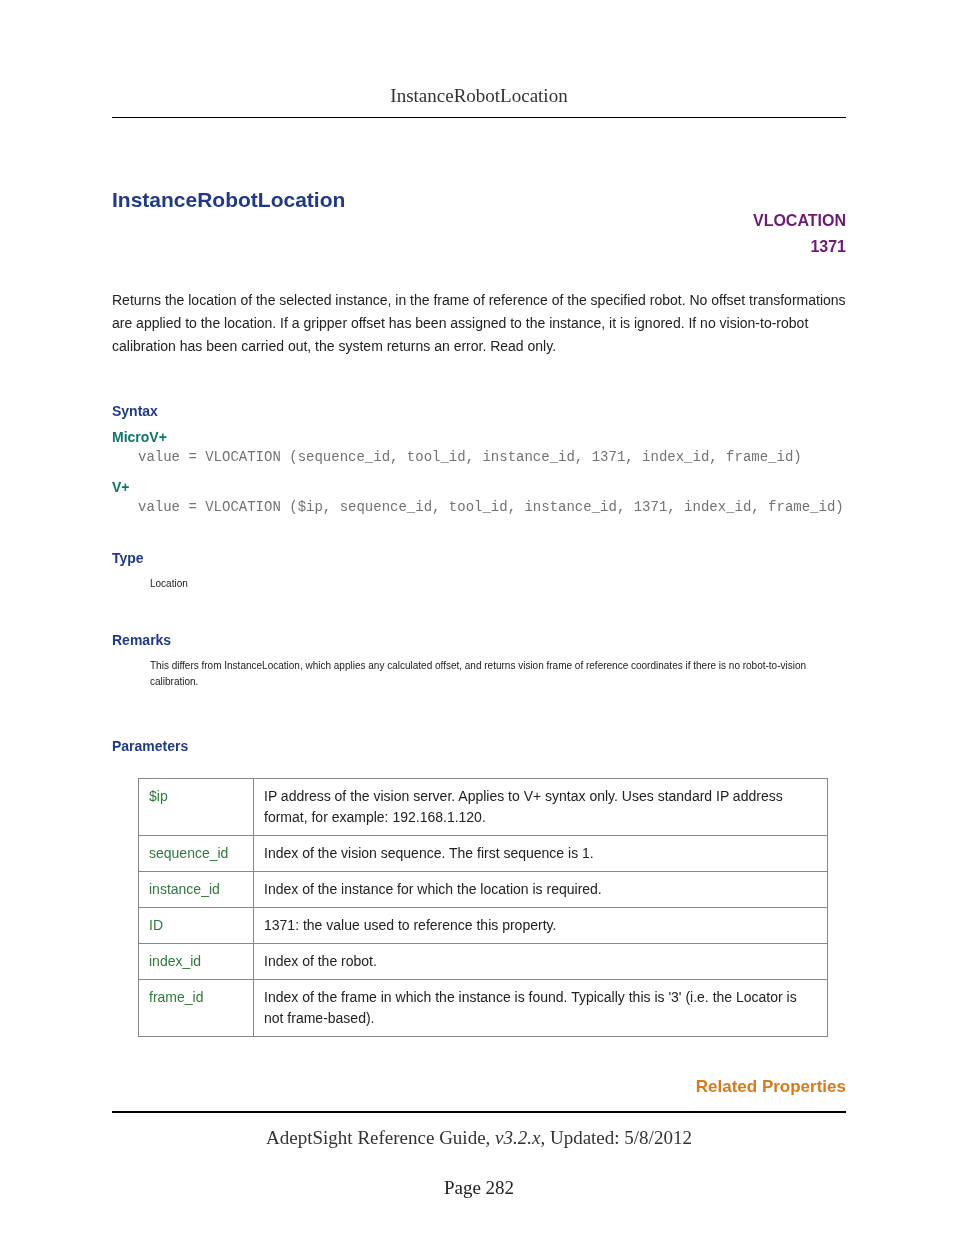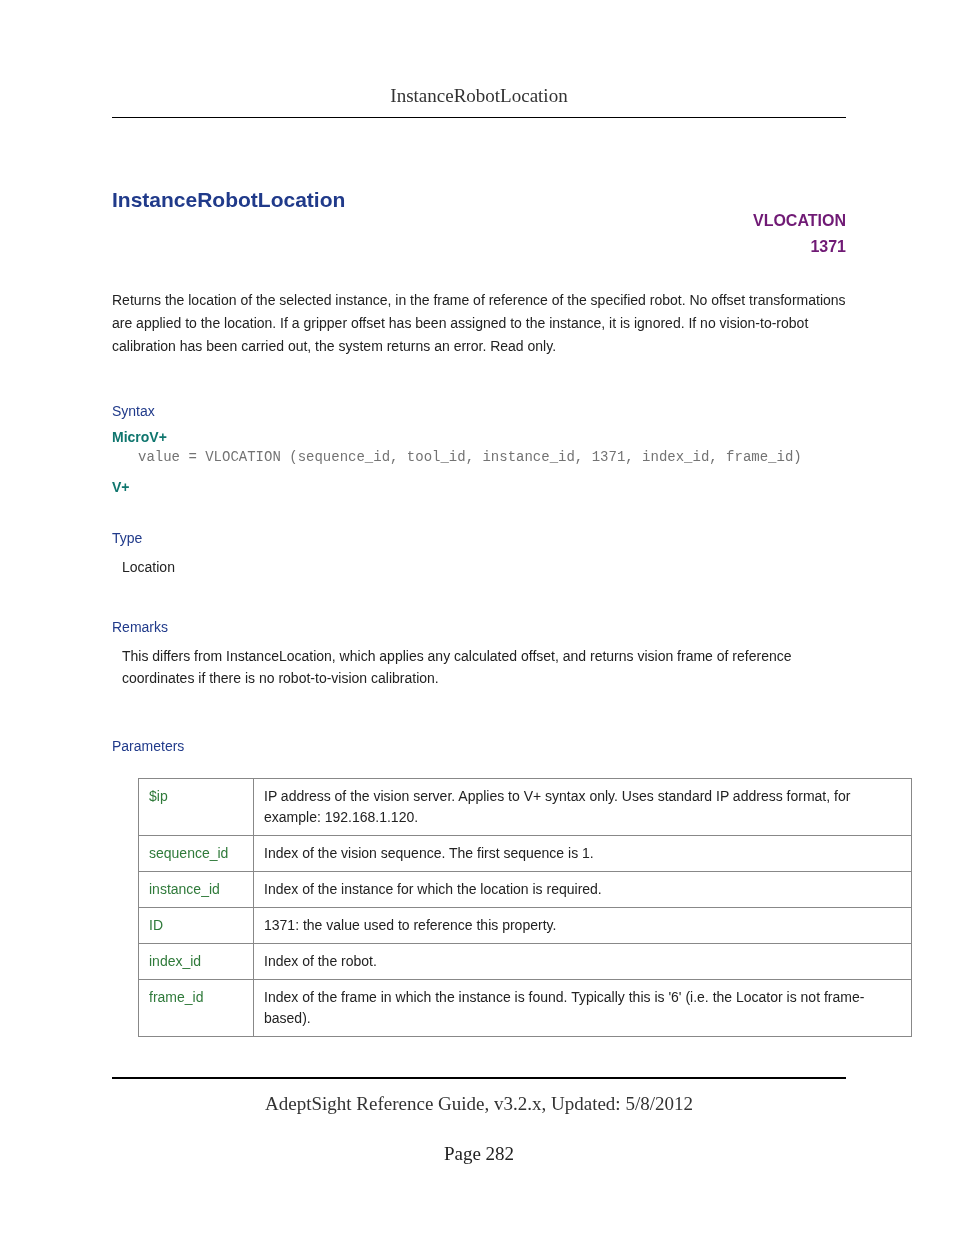--- a/index.html
+++ b/index.html
@@ -47,52 +47,52 @@
     line-height: 1.6;
     padding-top: 20px;
   }
   .intro {
     font-size: 14px;
     line-height: 1.65;
     margin-bottom: 45px;
   }
   .section-h {
     color: #203a8a;
-    font-weight: normal;
+    font-weight: bold;
     font-size: 14px;
     margin: 0 0 10px 0;
   }
   .sub-h {
     color: #0f766e;
     font-weight: bold;
     font-size: 14px;
     margin: 0 0 4px 0;
   }
   .codeblock {
     font-family: "Courier New", Courier, monospace;
     font-size: 14px;
     color: #737373;
     margin: 0 0 14px 26px;
     white-space: pre;
   }
   .indent-block {
-    margin-left: 10px;
-    font-size: 14px;
+    margin-left: 38px;
+    font-size: 10px;
     line-height: 1.6;
     margin-bottom: 40px;
   }
   .syntax-block { margin-bottom: 35px; }
   .type-block { margin-bottom: 40px; }
   .remarks-block { margin-bottom: 48px; }
   .params-block { margin-bottom: 40px; }
 
   table.params {
     border-collapse: collapse;
     margin-left: 26px;
-    width: 774px;
+    width: 690px;
     font-size: 14px;
   }
   table.params td {
     border: 1px solid #888;
     padding: 7px 10px 7px 10px;
     vertical-align: top;
     line-height: 1.5;
   }
   table.params td.name {
     color: #2f7a3a;
@@ -112,21 +112,21 @@
     border-top: 2.5px solid #000;
     margin: 0;
   }
   .footer {
     text-align: center;
     font-family: "Times New Roman", Times, serif;
     font-size: 19px;
     color: #333;
     margin-top: 14px;
   }
-  .footer .ital { }
+  .footer .ital { font-style: italic; }
   .pagenum {
     text-align: center;
     font-family: "Times New Roman", Times, serif;
     font-size: 19px;
     margin-top: 28px;
   }
 </style>
 </head>
 <body>
 
@@ -143,20 +143,21 @@
     </div>
   </div>
 
   <div class="intro">Returns the location of the selected instance, in the frame of reference of the specified robot. No offset transformations are applied to the location. If a gripper offset has been assigned to the instance, it is ignored. If no vision-to-robot calibration has been carried out, the system returns an error. Read only.</div>
 
   <div class="syntax-block">
     <div class="section-h">Syntax</div>
     <div class="sub-h">MicroV+</div>
     <div class="codeblock">value = VLOCATION (sequence_id, tool_id, instance_id, 1371, index_id, frame_id)</div>
     <div class="sub-h">V+</div>
+    <div class="codeblock">value = VLOCATION ($ip, sequence_id, tool_id, instance_id, 1371, index_id, frame_id)</div>
   </div>
 
   <div class="type-block">
     <div class="section-h">Type</div>
     <div class="indent-block" style="margin-bottom:0">Location</div>
   </div>
 
   <div class="remarks-block">
     <div class="section-h">Remarks</div>
     <div class="indent-block" style="margin-bottom:0">This differs from InstanceLocation, which applies any calculated offset, and returns vision frame of reference coordinates if there is no robot-to-vision calibration.</div>
@@ -181,26 +182,27 @@
         <tr>
           <td class="name">ID</td>
           <td>1371: the value used to reference this property.</td>
         </tr>
         <tr>
           <td class="name">index_id</td>
           <td>Index of the robot.</td>
         </tr>
         <tr>
           <td class="name">frame_id</td>
-          <td>Index of the frame in which the instance is found. Typically this is '6' (i.e. the Locator is not frame-based).</td>
+          <td>Index of the frame in which the instance is found. Typically this is '3' (i.e. the Locator is not frame-based).</td>
         </tr>
       </tbody>
     </table>
   </div>
 
+  <div class="related">Related Properties</div>
 
   <hr class="rule-thick">
 
   <div class="footer">
     <span>AdeptSight Reference Guide</span><span class="ital"><span>, </span><span>v3.2.x</span></span><span>, Updated: </span><span>5/8/2012</span>
   </div>
 
   <div class="pagenum">Page 282</div>
 
 </div>

